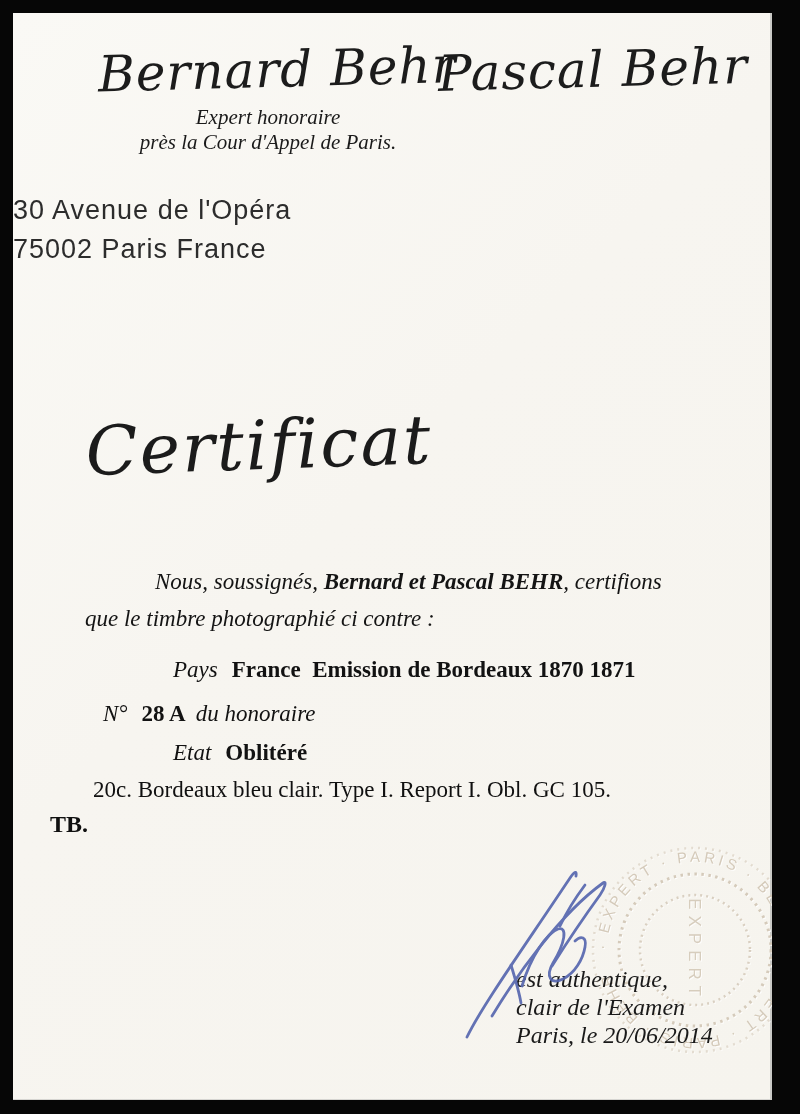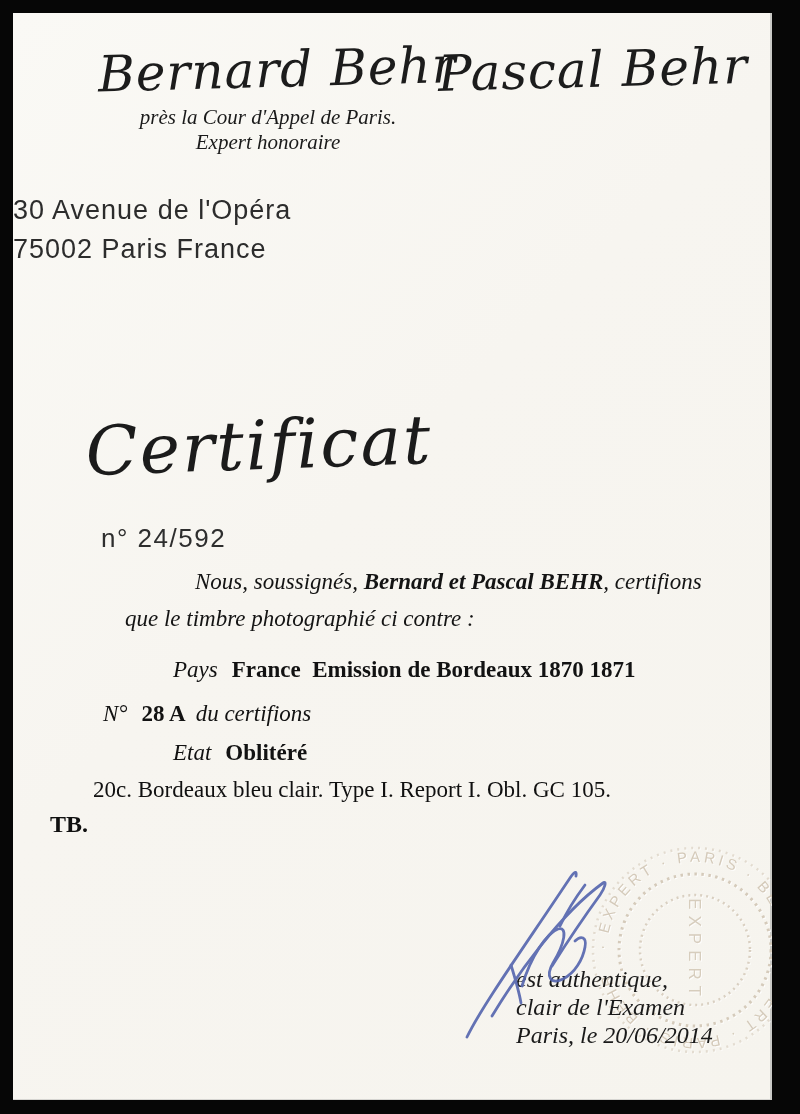--- a/index.html
+++ b/index.html
@@ -43,21 +43,21 @@
     font-family:"DejaVu Serif", serif;font-style:italic;
     font-size:68px;line-height:78px;color:#1b1b1b;
     letter-spacing:2px;transform:rotate(-2deg);transform-origin:left bottom;
     white-space:nowrap;
   }
   .cert-number{
     font-family:"Liberation Sans", sans-serif;
     font-size:26px;letter-spacing:1.5px;color:#2e2e2e;white-space:nowrap;
   }
   
-  .intro{font-style:italic;font-size:23px;line-height:37px;color:#141414;width:640px;margin-left:40px;}
+  .intro{font-style:italic;font-size:23px;line-height:37px;color:#141414;width:640px;}
   .intro .indent{text-indent:70px;}
   .intro b{font-weight:700;}
   .fieldrow{font-size:23px;white-space:nowrap;color:#121212;}
   .fieldrow .lbl{font-style:italic;}
   .fieldrow .val{font-weight:700;margin-left:14px;white-space:pre-wrap;}
   .fieldrow .suf{font-style:italic;margin-left:10px;}
   .desc{font-weight:400;font-size:23px;color:#101010;white-space:nowrap;}
   .grade{font-weight:700;font-size:24px;color:#101010;}
   
   .closing{
@@ -68,47 +68,46 @@
 </style>
 </head>
 <body>
 
 <div class="scan">
   <div class="paper">
 
     <div class="abs expert-block" style="left:85px;top:26px;width:340px;">
       <div class="script-name">Bernard Behr</div>
       <div class="expert-sub">
+        <div>Expert honoraire</div>
         <div>près la Cour d'Appel de Paris.</div>
-        <div>Expert honoraire</div>
       </div>
     </div>
 
     <div class="abs expert-block" style="left:425px;top:26px;width:300px;">
       <div class="script-name">Pascal Behr</div>
     </div>
 
     <div class="abs address" style="left:0;top:178px;">
       <div>30 Avenue de l'Opéra</div>
       <div>75002 Paris France</div>
     </div>
 
     <div class="abs cert-title" style="left:74px;top:400px;">Certificat</div>
-    <div class="abs cert-number" style="left:88px;top:510px;">n° 24/592</div>
 
     <div class="abs intro" style="left:72px;top:550px;">
       <div class="indent"><span>Nous, soussignés, </span><b>Bernard et Pascal BEHR</b><span>, certifions</span></div>
       <div>que le timbre photographié ci contre :</div>
     </div>
 
     <div class="abs fieldrow" style="left:160px;top:644px;">
       <span class="lbl">Pays</span><span class="val">France  Emission de Bordeaux 1870 1871</span>
     </div>
     <div class="abs fieldrow" style="left:90px;top:688px;">
-      <span class="lbl">N°</span><span class="val">28 A</span><span class="suf">du certifions</span>
+      <span class="lbl">N°</span><span class="val">28 A</span><span class="suf">du honoraire</span>
     </div>
     <div class="abs fieldrow" style="left:160px;top:727px;text-align:right;">
       <span class="lbl">Etat</span><span class="val">Oblitéré</span>
     </div>
 
     <div class="abs desc" style="left:80px;top:764px;">20c. Bordeaux bleu clair. Type I. Report I. Obl. GC 105.</div>
     <div class="abs grade" style="left:37px;top:798px;">TB.</div>
 
     <svg class="abs seal" style="left:562px;top:817px;" width="240" height="240" viewBox="0 0 240 240">
       <defs>

